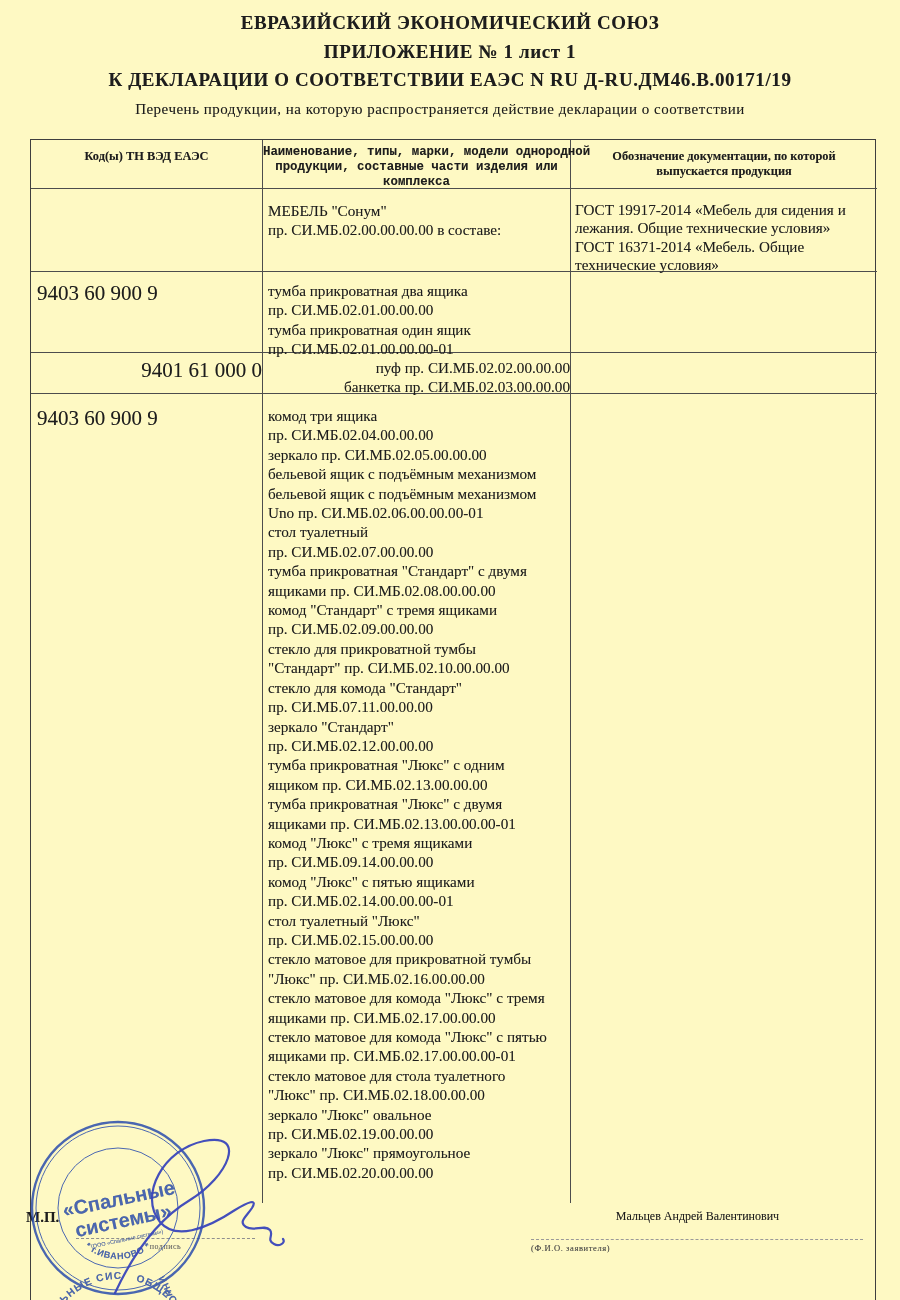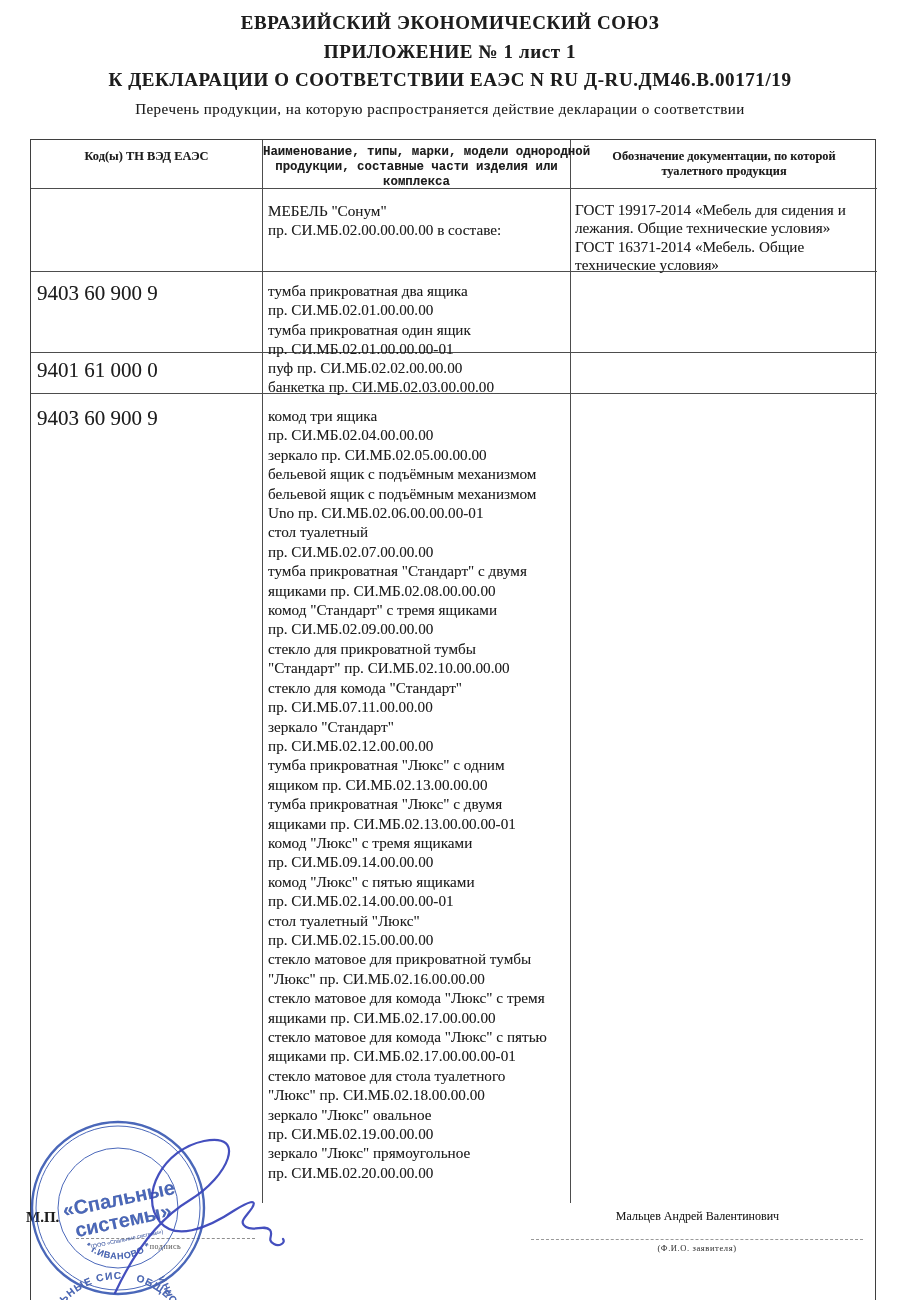--- a/index.html
+++ b/index.html
@@ -1,16 +1,16 @@
 <!DOCTYPE html>
 <html lang="ru" style="--ink: #2d4fae; --sig: #3a46bb;"><head>
 <meta charset="utf-8">
 <style>
   html,body{margin:0;padding:0;background:#e8e8e8;}
-  .page{position:relative;width:900px;height:1300px;background:#ffffff;overflow:hidden;
+  .page{position:relative;width:900px;height:1300px;background:#fef9c3;overflow:hidden;
         font-family:"Liberation Serif","DejaVu Serif",serif;color:#1d1d1d;
         text-shadow:0 0 .45px rgba(35,35,35,.35);}
   
   .hdr{position:absolute;top:9px;left:0;width:100%;text-align:center;font-weight:bold;}
   .hdr .h{font-size:19px;line-height:28.5px;letter-spacing:.6px;white-space:nowrap;}
   .subtitle{position:absolute;top:101px;left:-10px;width:100%;text-align:center;
             font-size:15px;letter-spacing:.5px;white-space:nowrap;}
   
   .tbl{position:absolute;left:30px;top:139px;width:846px;height:1206px;box-sizing:border-box;
        display:grid;grid-template-columns:232px 308px 306px;
@@ -25,30 +25,30 @@
   .hc.one{padding-top:9px;}
   .hc.pt4{padding-top:5px;font-family:Liberation Mono, monospace;}
   .hc.pt8{padding-top:9px;}
   .lines{font-size:15.2px;}
   .lines .ln{line-height:19.4px;white-space:nowrap;}
   .lines.lh18 .ln{line-height:18.4px;}
   .pl5{padding-left:5px;}
   .pl4{padding-left:4px;}
   .pt12{padding-top:12px;}
   .pt9{padding-top:9px;}
-  .pt5{padding-top:5px;}
+  .pt5{padding-top:5px;text-align:right;}
   .code{font-size:21px;padding-left:6px;white-space:nowrap;}
   
   .mp{position:absolute;left:26px;top:1209px;font-size:15px;font-weight:bold;z-index:1;}
   .sig-line{position:absolute;left:76px;top:1238px;width:179px;border-top:1.2px dashed #8f8f8f;z-index:1;}
   .sig-caption{position:absolute;left:76px;top:1242px;width:179px;text-align:center;
                font-size:8px;color:#6e6e6e;z-index:1;letter-spacing:.5px;}
   .fio{position:absolute;left:530px;top:1209px;width:335px;text-align:center;font-size:12px;white-space:nowrap;}
   .fio-line{position:absolute;left:531px;top:1239px;width:332px;border-top:1.2px dashed #999;}
-  .fio-caption{position:absolute;left:531px;top:1243px;width:332px;text-align:center;
+  .fio-caption{position:absolute;left:531px;top:1243px;width:332px;
                font-size:8.5px;color:#4a4a4a;letter-spacing:.6px;}
   
   .stamp{position:absolute;left:24px;top:1118px;z-index:4;opacity:.86;filter:blur(.3px);}
   .ring{fill:none;stroke:var(--ink,#2d4fae);}
   .rimtext{fill:var(--ink,#2d4fae);font-family:"Liberation Sans","DejaVu Sans",sans-serif;
            font-weight:bold;letter-spacing:1.1px;}
   .rimtext2{fill:var(--ink,#2d4fae);font-family:"Liberation Sans","DejaVu Sans",sans-serif;
             font-weight:bold;letter-spacing:.7px;}
   .ctr{fill:var(--ink,#2d4fae);font-family:"Liberation Sans","DejaVu Sans",sans-serif;font-weight:bold;}
   .tinytxt{fill:var(--ink,#2d4fae);font-family:"Liberation Sans","DejaVu Sans",sans-serif;}
@@ -71,21 +71,21 @@
   <div class="tbl">
 
     <div class="cell hc one">Код(ы) ТН ВЭД ЕАЭС</div>
     <div class="cell hc pt4">
         <div class="ln">Наименование, типы, марки, модели однородной</div>
         <div class="ln">продукции, составные части изделия или</div>
         <div class="ln">комплекса</div>
       </div>
     <div class="cell hc pt8 lastcol">
         <div class="ln">Обозначение документации, по которой</div>
-        <div class="ln">туалетного продукция</div>
+        <div class="ln">выпускается продукция</div>
       </div>
 
     <div class="cell code pt12"></div>
     <div class="cell lines pl5 pt12">
         <div class="ln">МЕБЕЛЬ "Сонум"</div>
         <div class="ln">пр. СИ.МБ.02.00.00.00.00 в составе:</div>
       </div>
     <div class="cell lines lh18 pl4 pt12 lastcol">
         <div class="ln">ГОСТ 19917-2014 «Мебель для сидения и</div>
         <div class="ln">лежания. Общие технические условия»</div>

